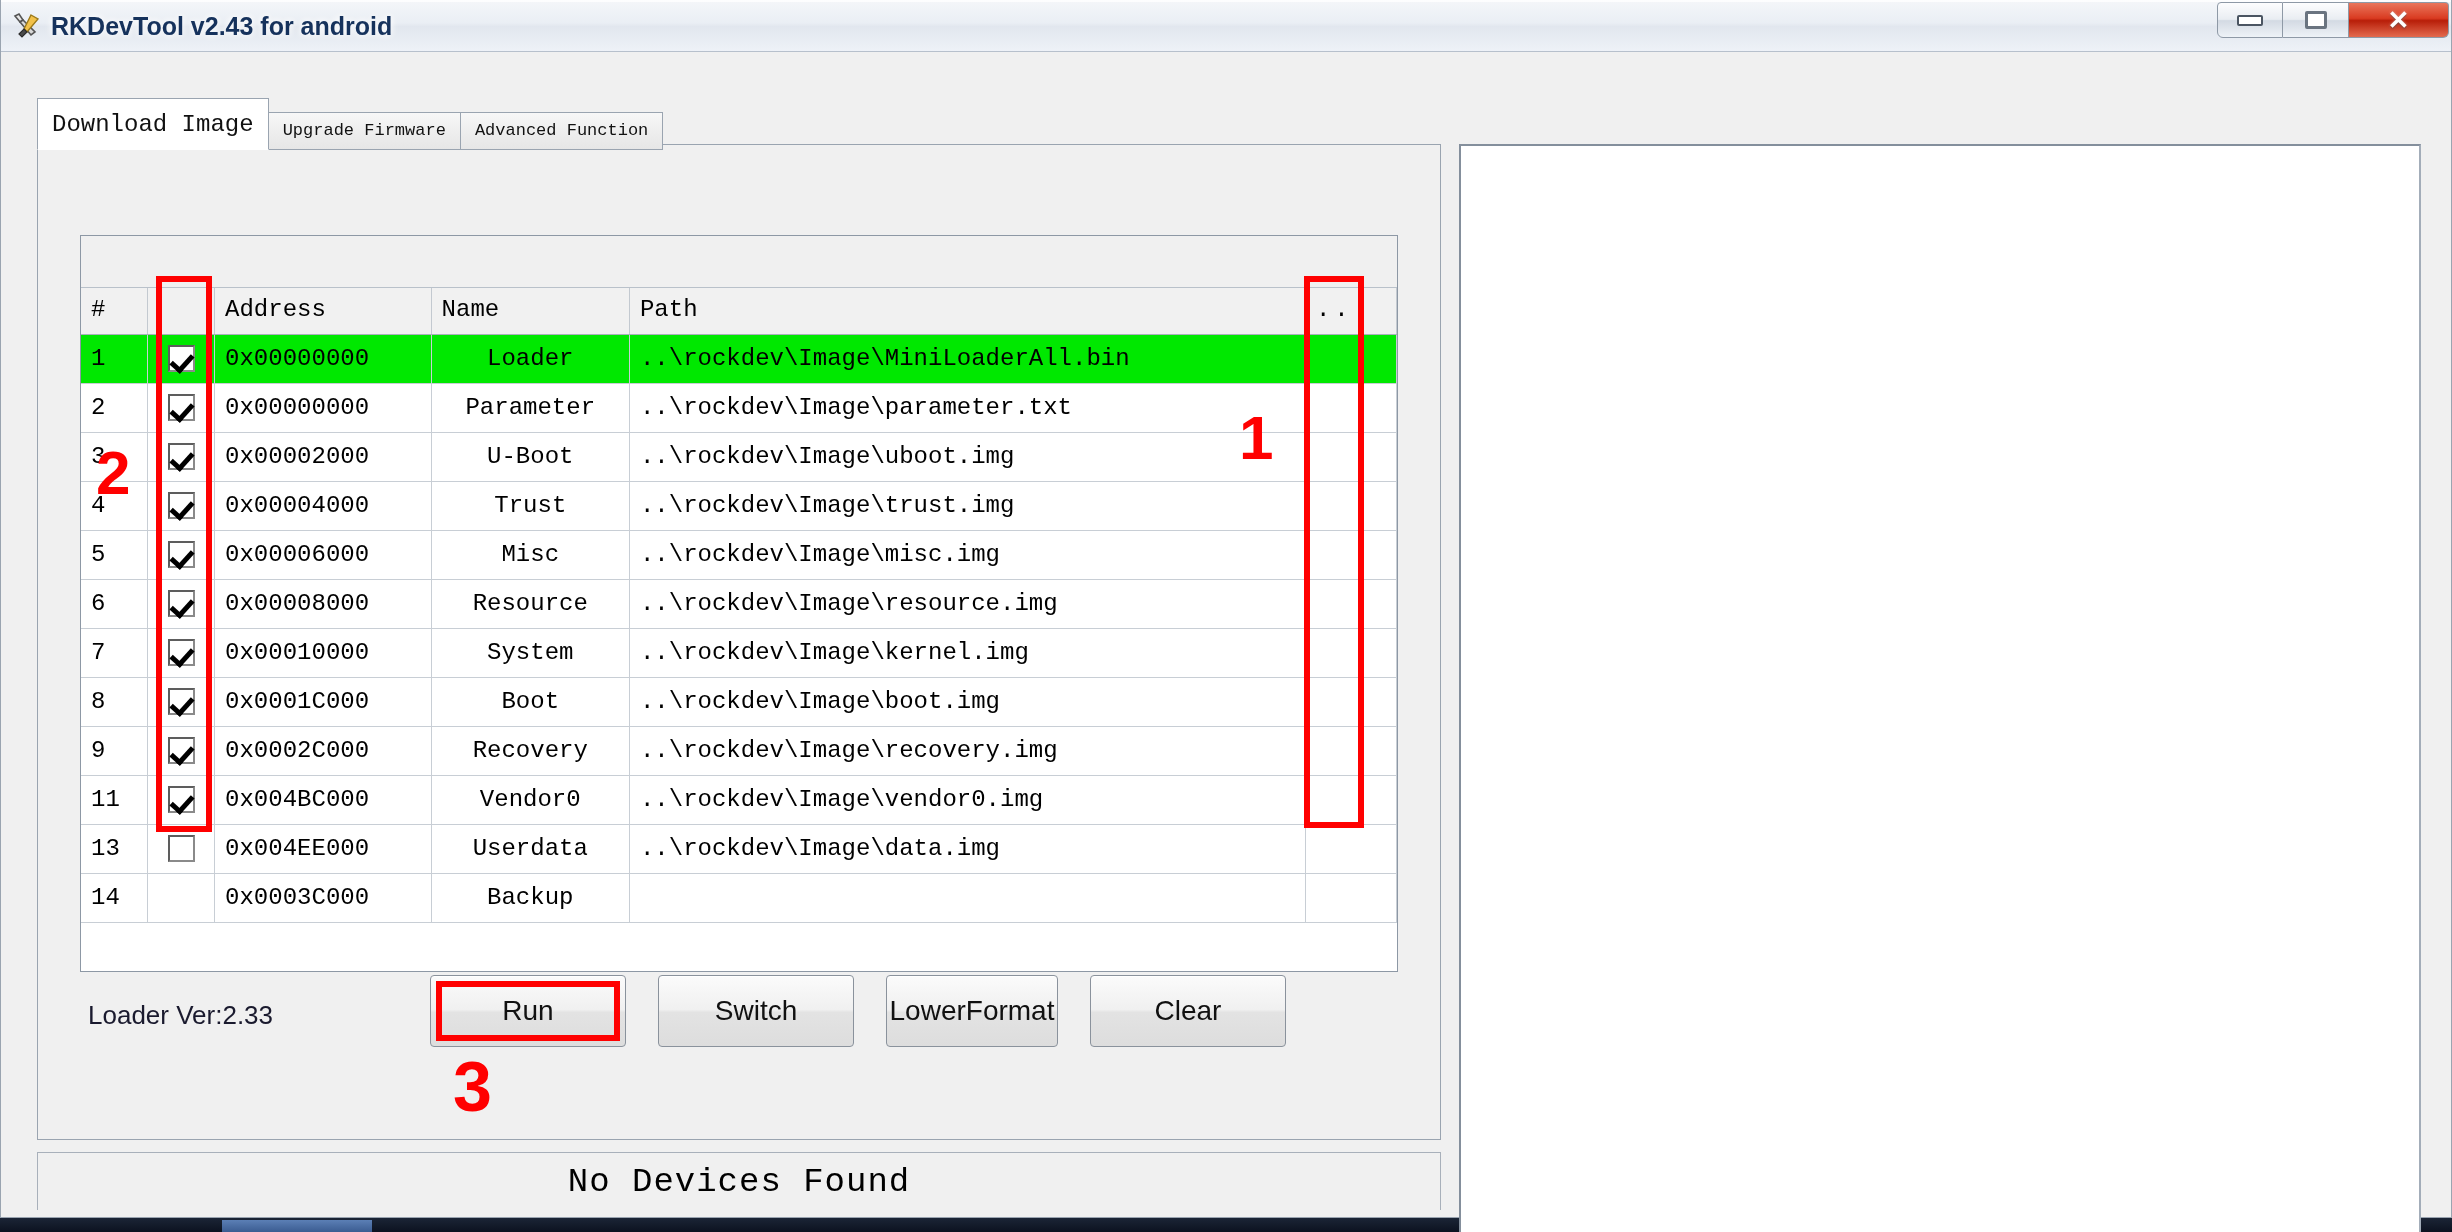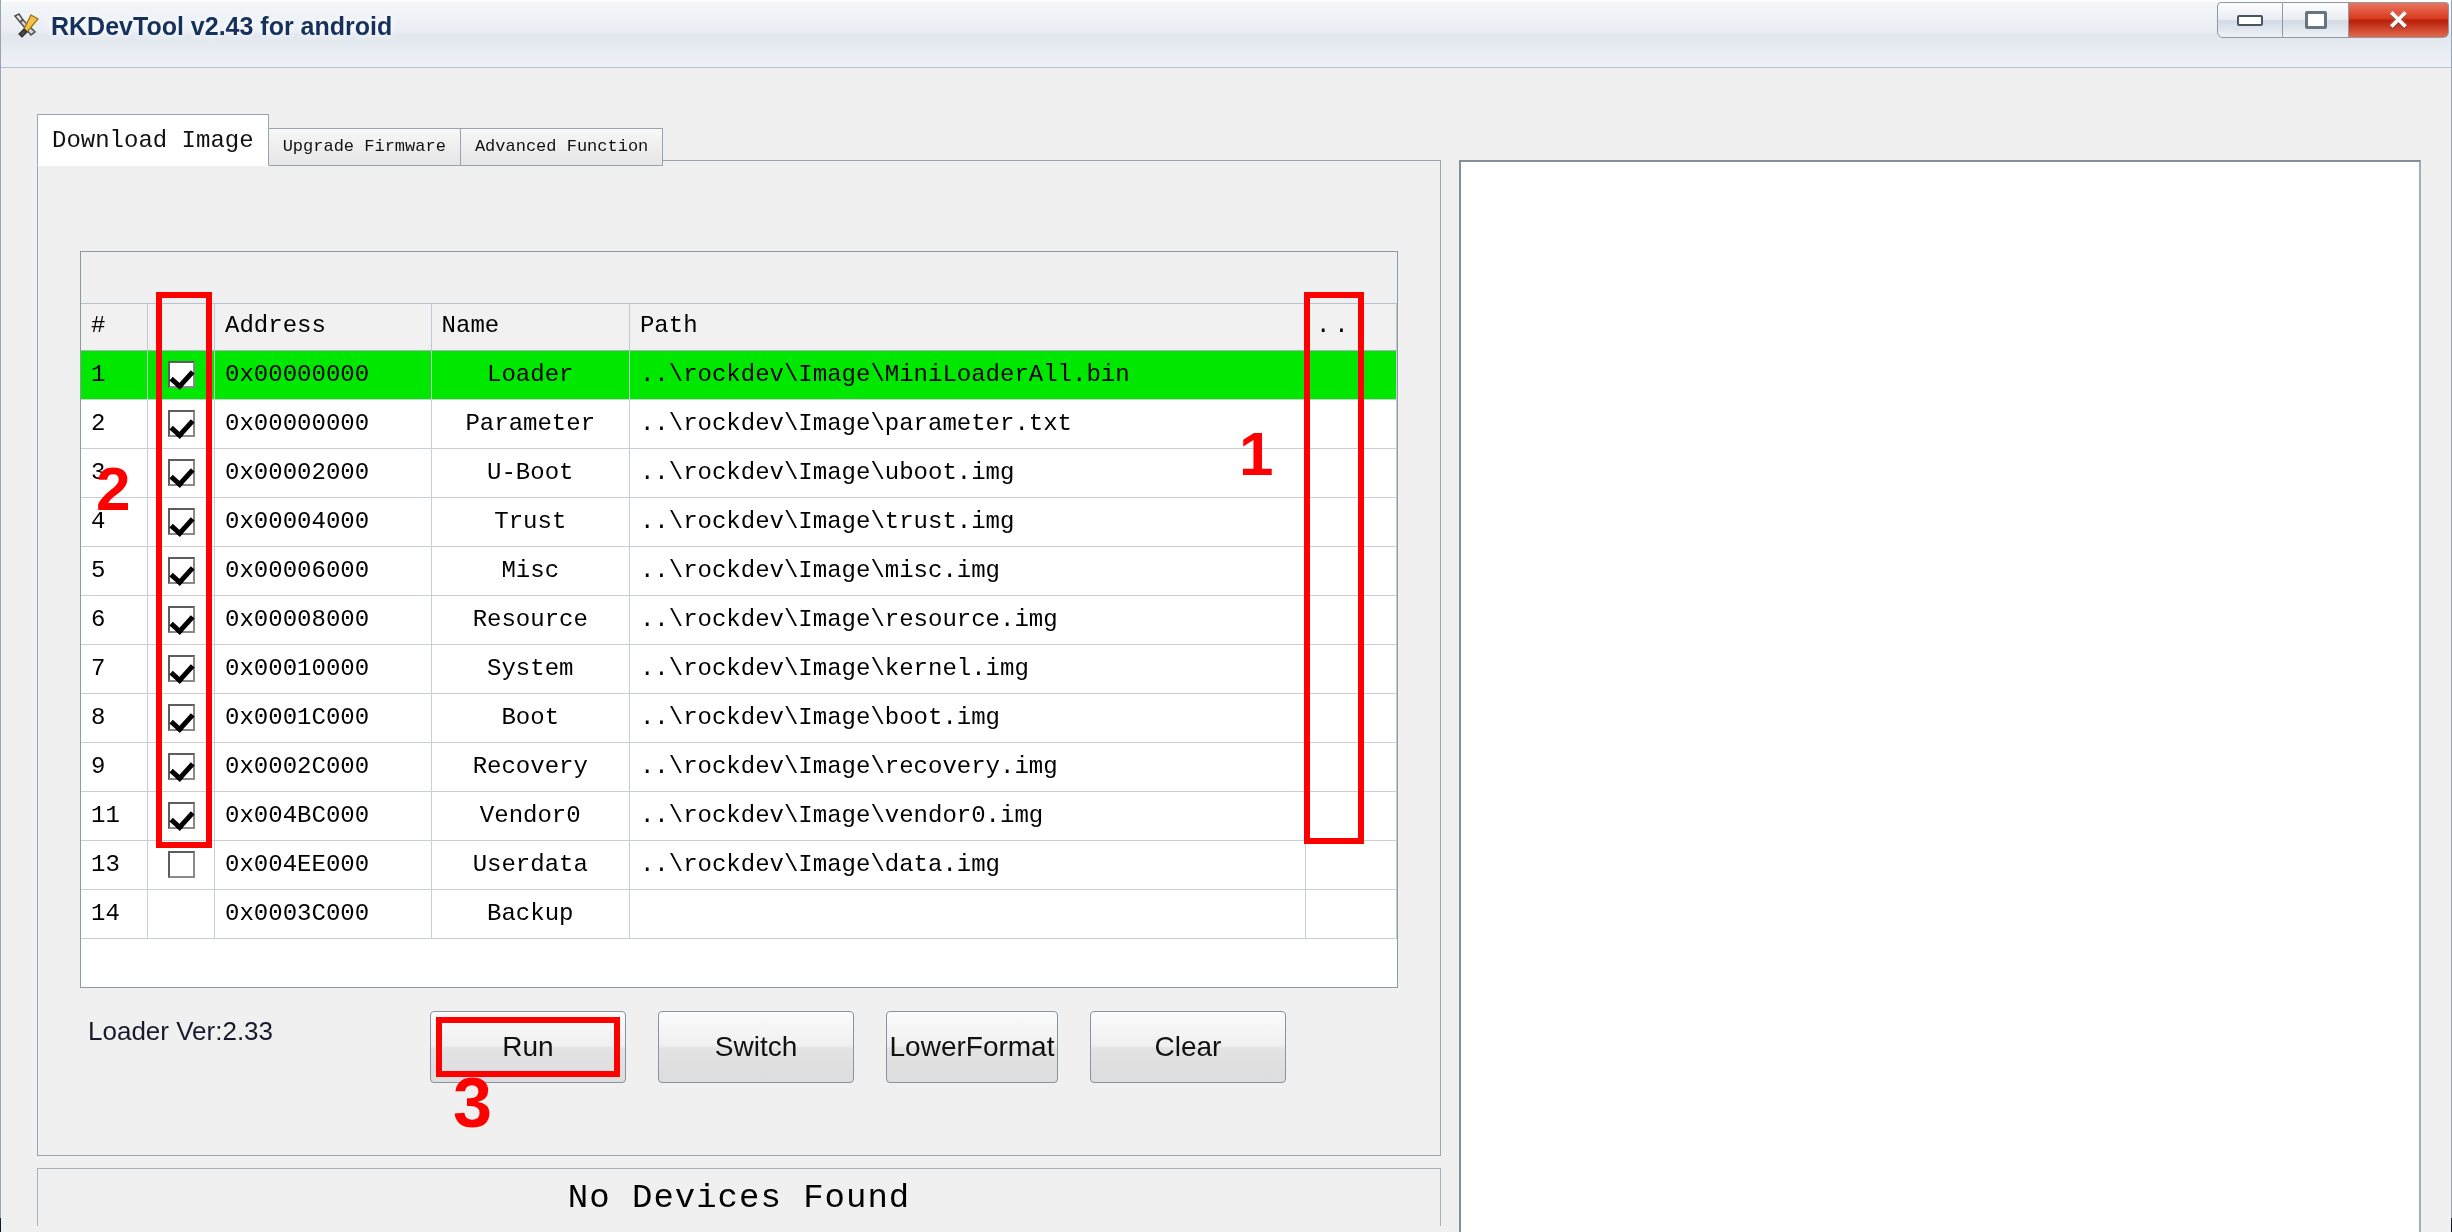--- a/index.html
+++ b/index.html
@@ -42,21 +42,21 @@
     left: 0; top: 0;
     width: 2452px; height: 1218px;
     background: #f0f0f0;
     border: 1px solid #9aa4b0;
     border-top: none;
   }
 
   
   #titlebar {
     position: relative;
-    height: 68px;
+    height: 52px;
     background: linear-gradient(180deg,
         rgba(245,247,250,0.92) 0%,
         rgba(233,238,245,0.88) 45%,
         rgba(223,229,238,0.86) 52%,
         rgba(238,242,248,0.92) 100%);
     border-bottom: 1px solid #b7c0cc;
   }
   #titlebar::before {
     content:""; position:absolute; left:0; top:0; right:0; height:2px;
     background: rgba(255,255,255,.8);
@@ -212,21 +212,21 @@
     transform: rotate(42deg);
   }
 
   
   #loaderver {
     position: absolute; left: 50px; top: 855px;
     font-family: "Liberation Sans", sans-serif;
     font-size: 26px; color: #1a1a2e;
   }
   #buttonrow {
-    position: absolute; left: 392px; top: 850px;
+    position: absolute; left: 392px; top: 830px;
     display:flex; gap: 32px;
   }
   .btn {
     width: 196px; height: 72px;
     border: 1px solid #8a929c;
     border-radius: 4px;
     background: linear-gradient(180deg,#fbfbfb 0%, #f0f0f0 48%, #e3e3e3 52%, #dddddd 100%);
     font-family: "Liberation Sans", sans-serif;
     font-size: 28px;
     color: #111;

